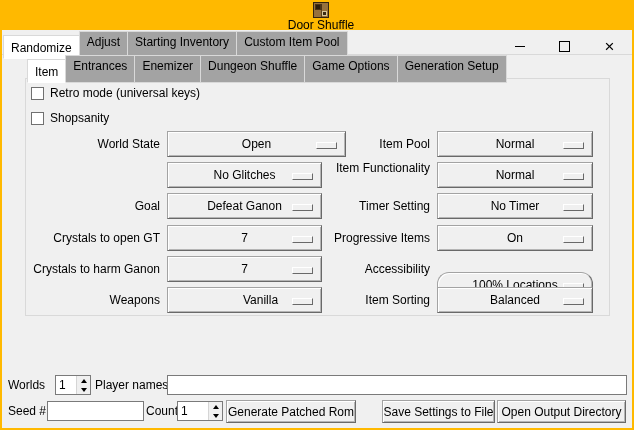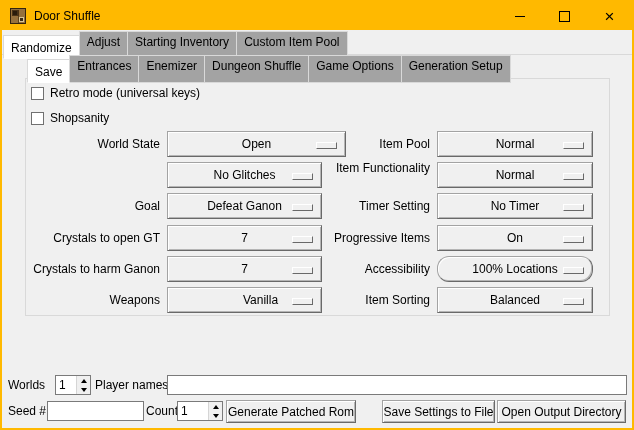--- a/index.html
+++ b/index.html
@@ -3,21 +3,21 @@
 <meta charset="utf-8">
 <style>
   html,body{margin:0;padding:0;background:#d7d7d7;}
   .window{
     position:relative;width:634px;height:430px;box-sizing:border-box;
     border:2px solid #ffb900;background:#f0f0f0;
     font-family:"Liberation Sans",sans-serif;font-size:12px;color:#000;
     overflow:hidden;
   }
   
-  .titlebar{position:absolute;left:0;top:0;right:0;height:28px;background:#ffb900;display:flex;align-items:center;}
+  .titlebar{position:absolute;left:0;top:0;right:0;height:28px;background:#ffb900;display:flex;align-items:center;flex-direction:column;}
   .app-icon{width:16px;height:16px;margin-left:8px;flex:0 0 auto;}
   .title-text{margin-left:8px;font-size:12px;}
   .win-controls{margin-left:auto;display:flex;height:28px;}
   .win-btn{width:45px;height:28px;display:flex;align-items:center;justify-content:center;cursor:default;}
   .glyph-min{width:10px;border-top:1px solid #000;height:0;}
   .glyph-max{width:9px;height:9px;border:1px solid #000;}
   .glyph-close{font-size:17px;line-height:17px;}
   
   .tabs{position:absolute;display:flex;align-items:flex-end;z-index:3;}
   .tabs-outer{left:1px;top:29px;}
@@ -87,21 +87,21 @@
   <div class="pane-line-outer"></div>
   <div class="tabs tabs-outer">
     <div class="tab selected">Randomize</div>
     <div class="tab">Adjust</div>
     <div class="tab">Starting Inventory</div>
     <div class="tab">Custom Item Pool</div>
   </div>
 
   <div class="inner-pane"></div>
   <div class="tabs tabs-inner">
-    <div class="tab selected">Save</div>
+    <div class="tab selected">Item</div>
     <div class="tab">Entrances</div>
     <div class="tab">Enemizer</div>
     <div class="tab">Dungeon Shuffle</div>
     <div class="tab">Game Options</div>
     <div class="tab">Generation Setup</div>
   </div>
 
   <div class="chk-row" style="top:84px;">
     <span class="chk-box"></span>
     <span class="chk-label">Retro mode (universal keys)</span>
@@ -164,21 +164,21 @@
     <span class="opt-ind"></span>
   </div>
 
   <div class="opt-label" style="left:318px;top:223px;width:110px;">Progressive Items</div>
   <div class="opt raised" style="left:435px;top:223px;width:156px;">
     <span class="opt-val">On</span>
     <span class="opt-ind"></span>
   </div>
 
   <div class="opt-label" style="left:318px;top:254px;width:110px;">Accessibility</div>
-  <div class="opt raised" style="left:435px;top:254px;width:156px;border-radius:12px;">
+  <div class="opt raised" style="left:435px;top:270px;width:156px;border-radius:12px;">
     <span class="opt-val">100% Locations</span>
     <span class="opt-ind"></span>
   </div>
 
   <div class="opt-label" style="left:318px;top:285px;width:110px;">Item Sorting</div>
   <div class="opt raised" style="left:435px;top:285px;width:156px;">
     <span class="opt-val">Balanced</span>
     <span class="opt-ind"></span>
   </div>
 

